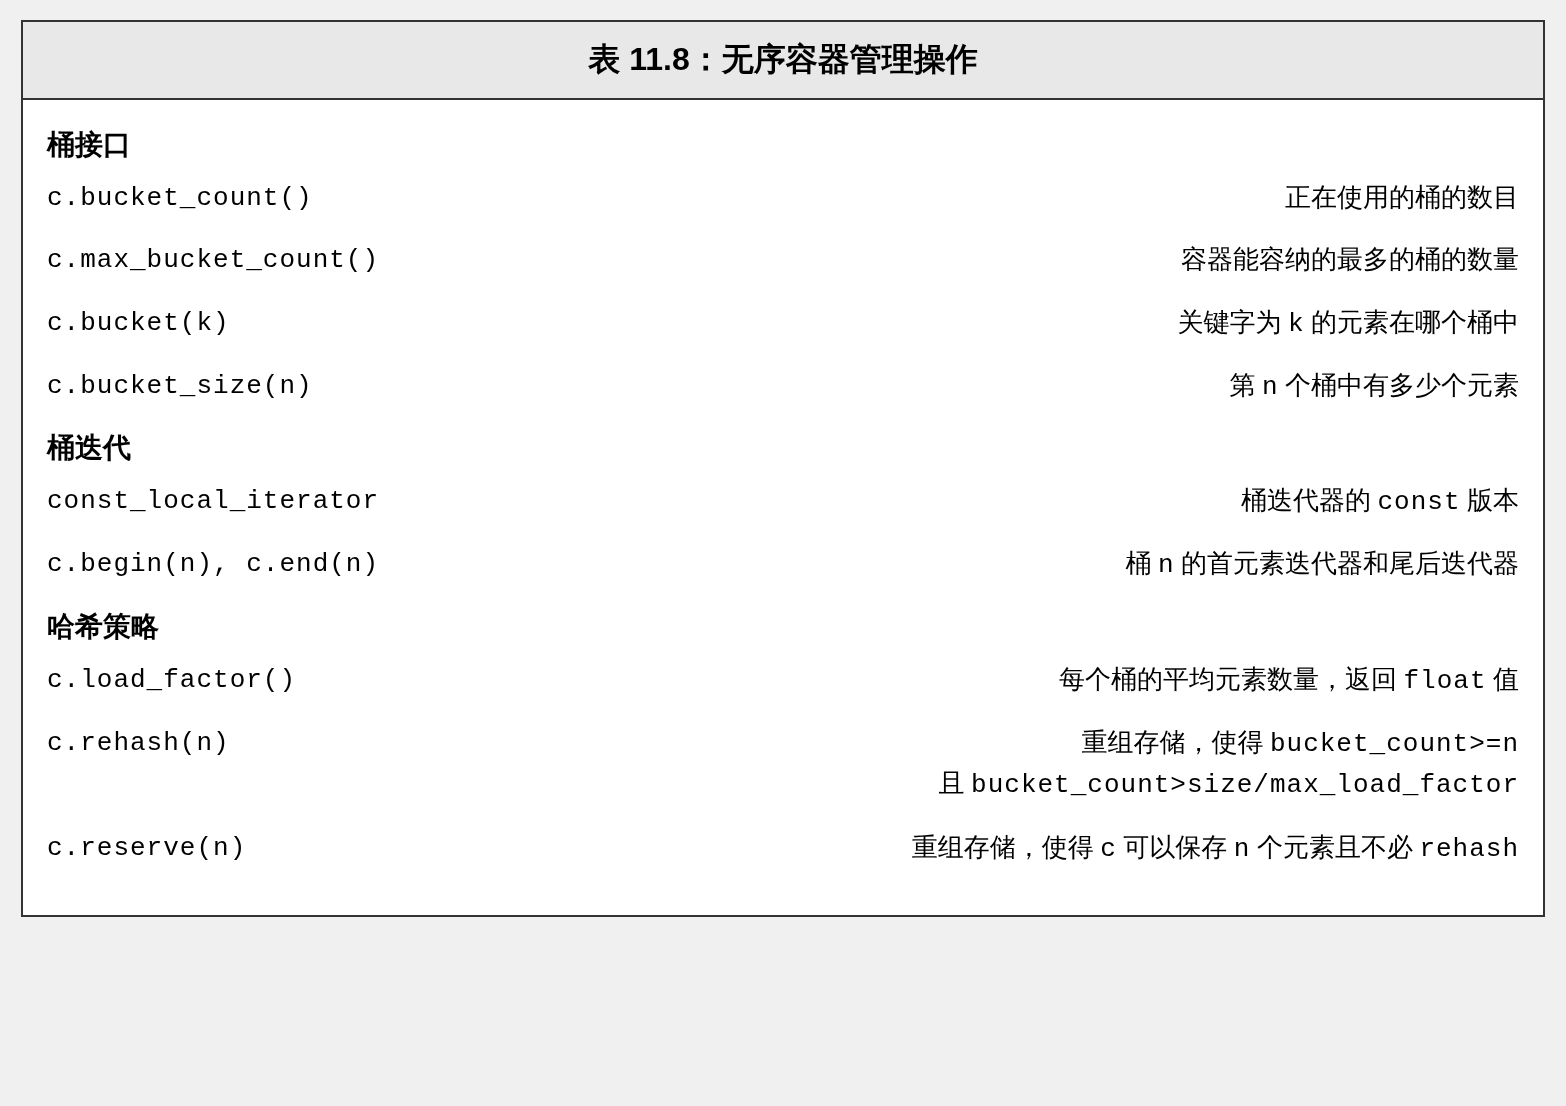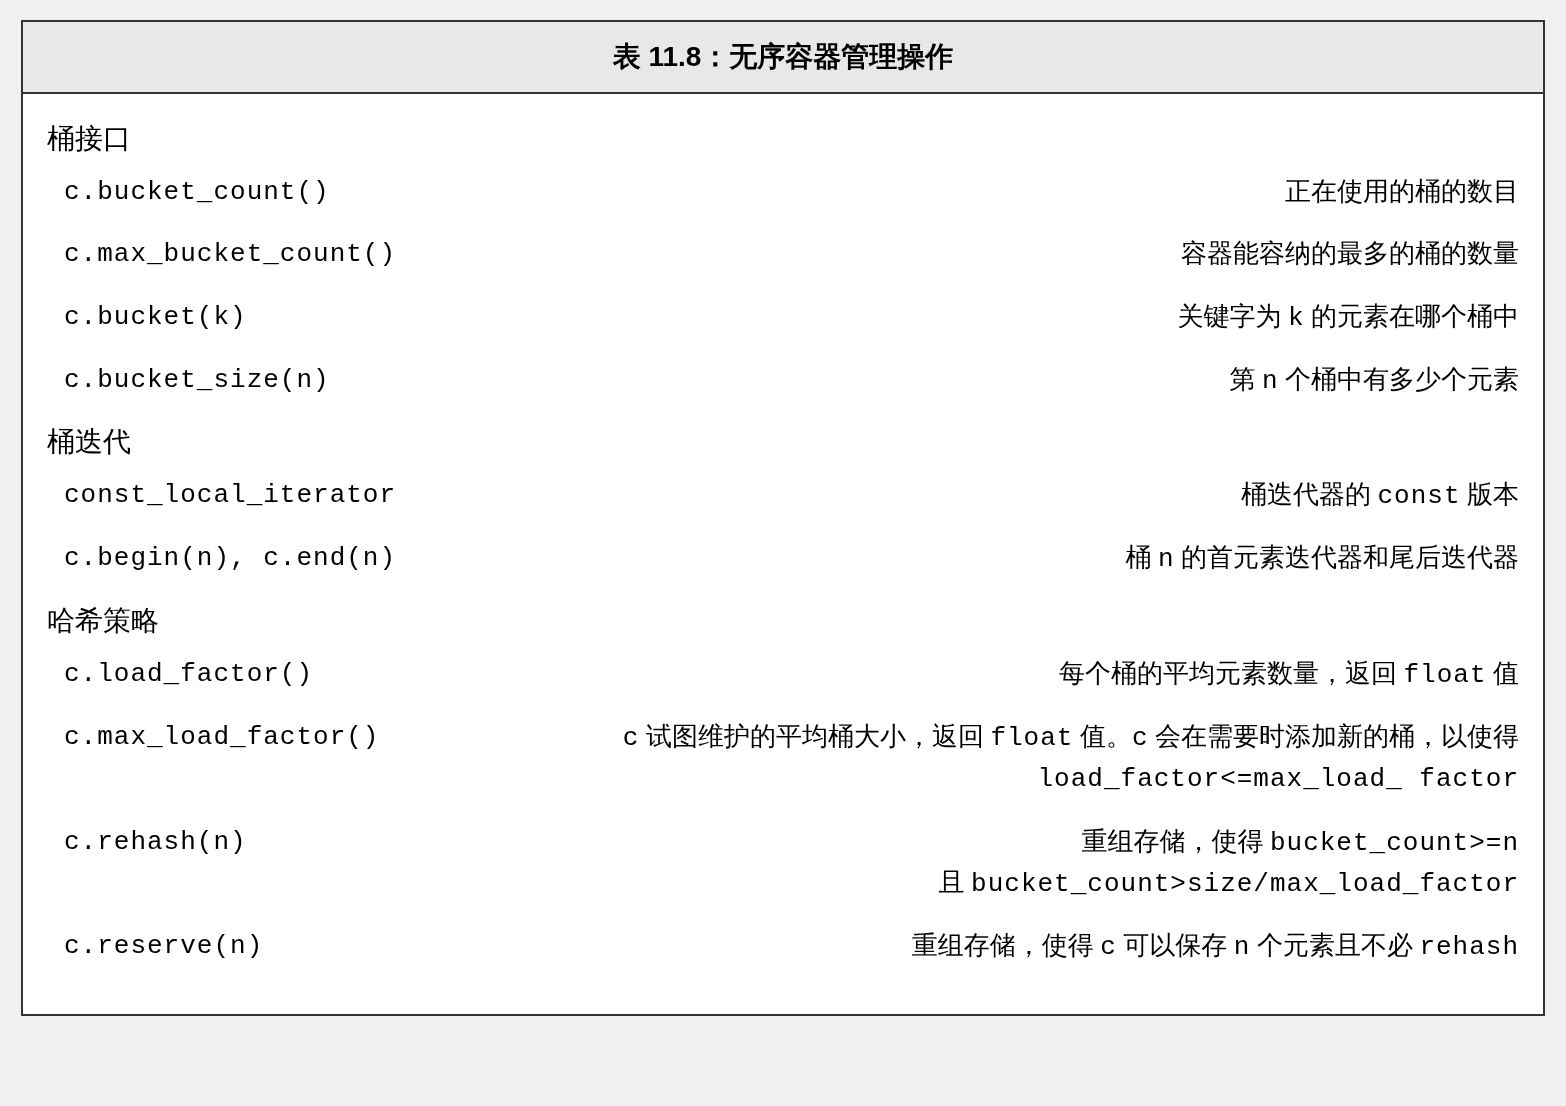--- a/index.html
+++ b/index.html
@@ -11,41 +11,40 @@
     .table-container {
       background: #fff;
       border: 2px solid #333;
       width: 1520px;
       margin: 0 auto;
     }
     .table-title {
       background: #e8e8e8;
       text-align: center;
       font-weight: bold;
-      font-size: 28px;
+      font-size: 32px;
       padding: 16px 4px;
       border-bottom: 2px solid #333;
       font-family: "SimHei", "黑体", sans-serif;
     }
     .table-body {
       padding: 18px 24px 24px 24px;
     }
     .section-header {
-      font-weight: normal;
+      font-weight: bold;
       font-size: 28px;
       font-family: "SimHei", "黑体", sans-serif;
       margin: 8px 0 14px 0;
     }
     .row {
       display: flex;
       align-items: flex-start;
       margin-bottom: 22px;
       font-size: 26px;
       line-height: 1.55;
-      margin-left: 17px;
     }
     .col-left {
       width: 420px;
       flex-shrink: 0;
       font-family: "Courier New", monospace;
       letter-spacing: 1px;
       white-space: pre;
     }
     .col-right {
       flex: 1;
@@ -88,24 +87,20 @@
       <div class="row">
         <div class="col-left">c.begin(n), c.end(n)</div>
         <div class="col-right">桶 <span class="mono">n</span> 的首元素迭代器和尾后迭代器</div>
       </div>
       <div class="section-header">哈希策略</div>
       <div class="row">
         <div class="col-left">c.load_factor()</div>
         <div class="col-right">每个桶的平均元素数量，返回 <span class="mono">float</span> 值</div>
       </div>
       <div class="row">
-        <div class="col-left">c.max_load_factor()</div>
-        <div class="col-right"><span class="mono">c</span> 试图维护的平均桶大小，返回 <span class="mono">float</span> 值。<span class="mono">c</span> 会在需要时添加新的桶，以使得 <span class="mono">load_factor&lt;=max_load_ factor</span></div>
-      </div>
-      <div class="row">
         <div class="col-left">c.rehash(n)</div>
         <div class="col-right">重组存储，使得 <span class="mono">bucket_count&gt;=n</span><br>且 <span class="mono">bucket_count&gt;size/max_load_factor</span></div>
       </div>
       <div class="row">
         <div class="col-left">c.reserve(n)</div>
         <div class="col-right">重组存储，使得 <span class="mono">c</span> 可以保存 <span class="mono">n</span> 个元素且不必 <span class="mono">rehash</span></div>
       </div>
     </div>
 </div>
 

